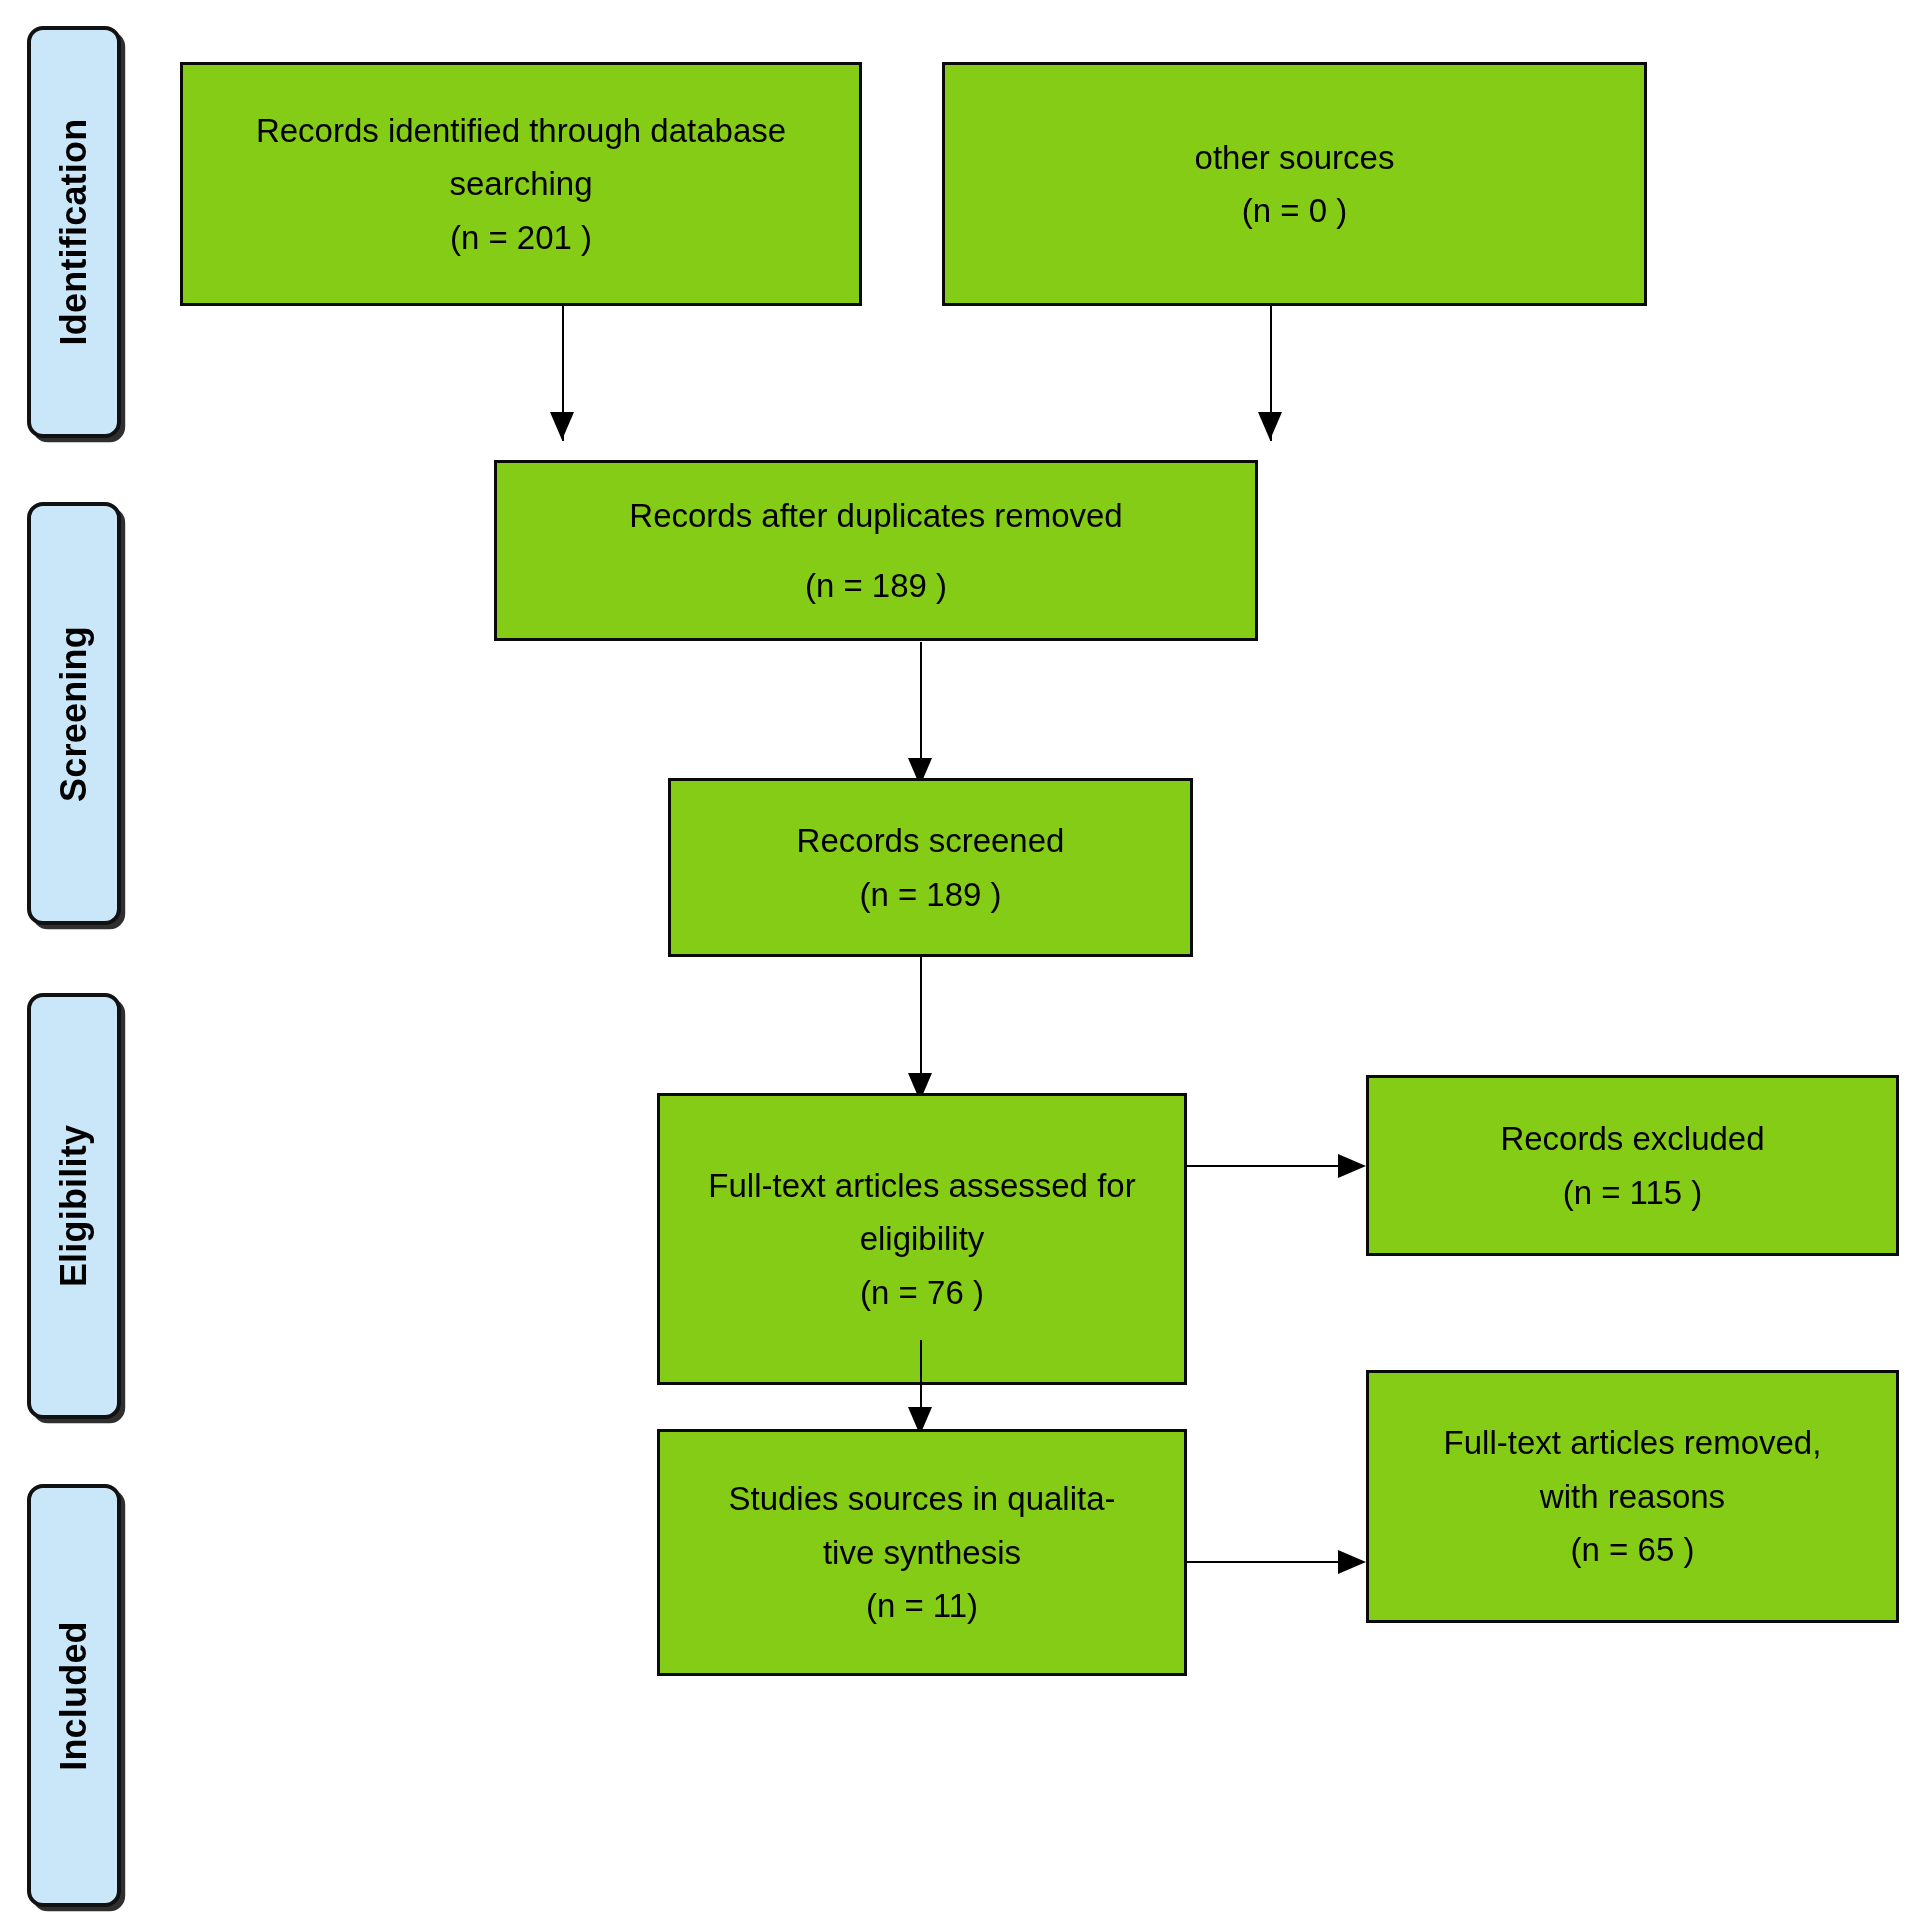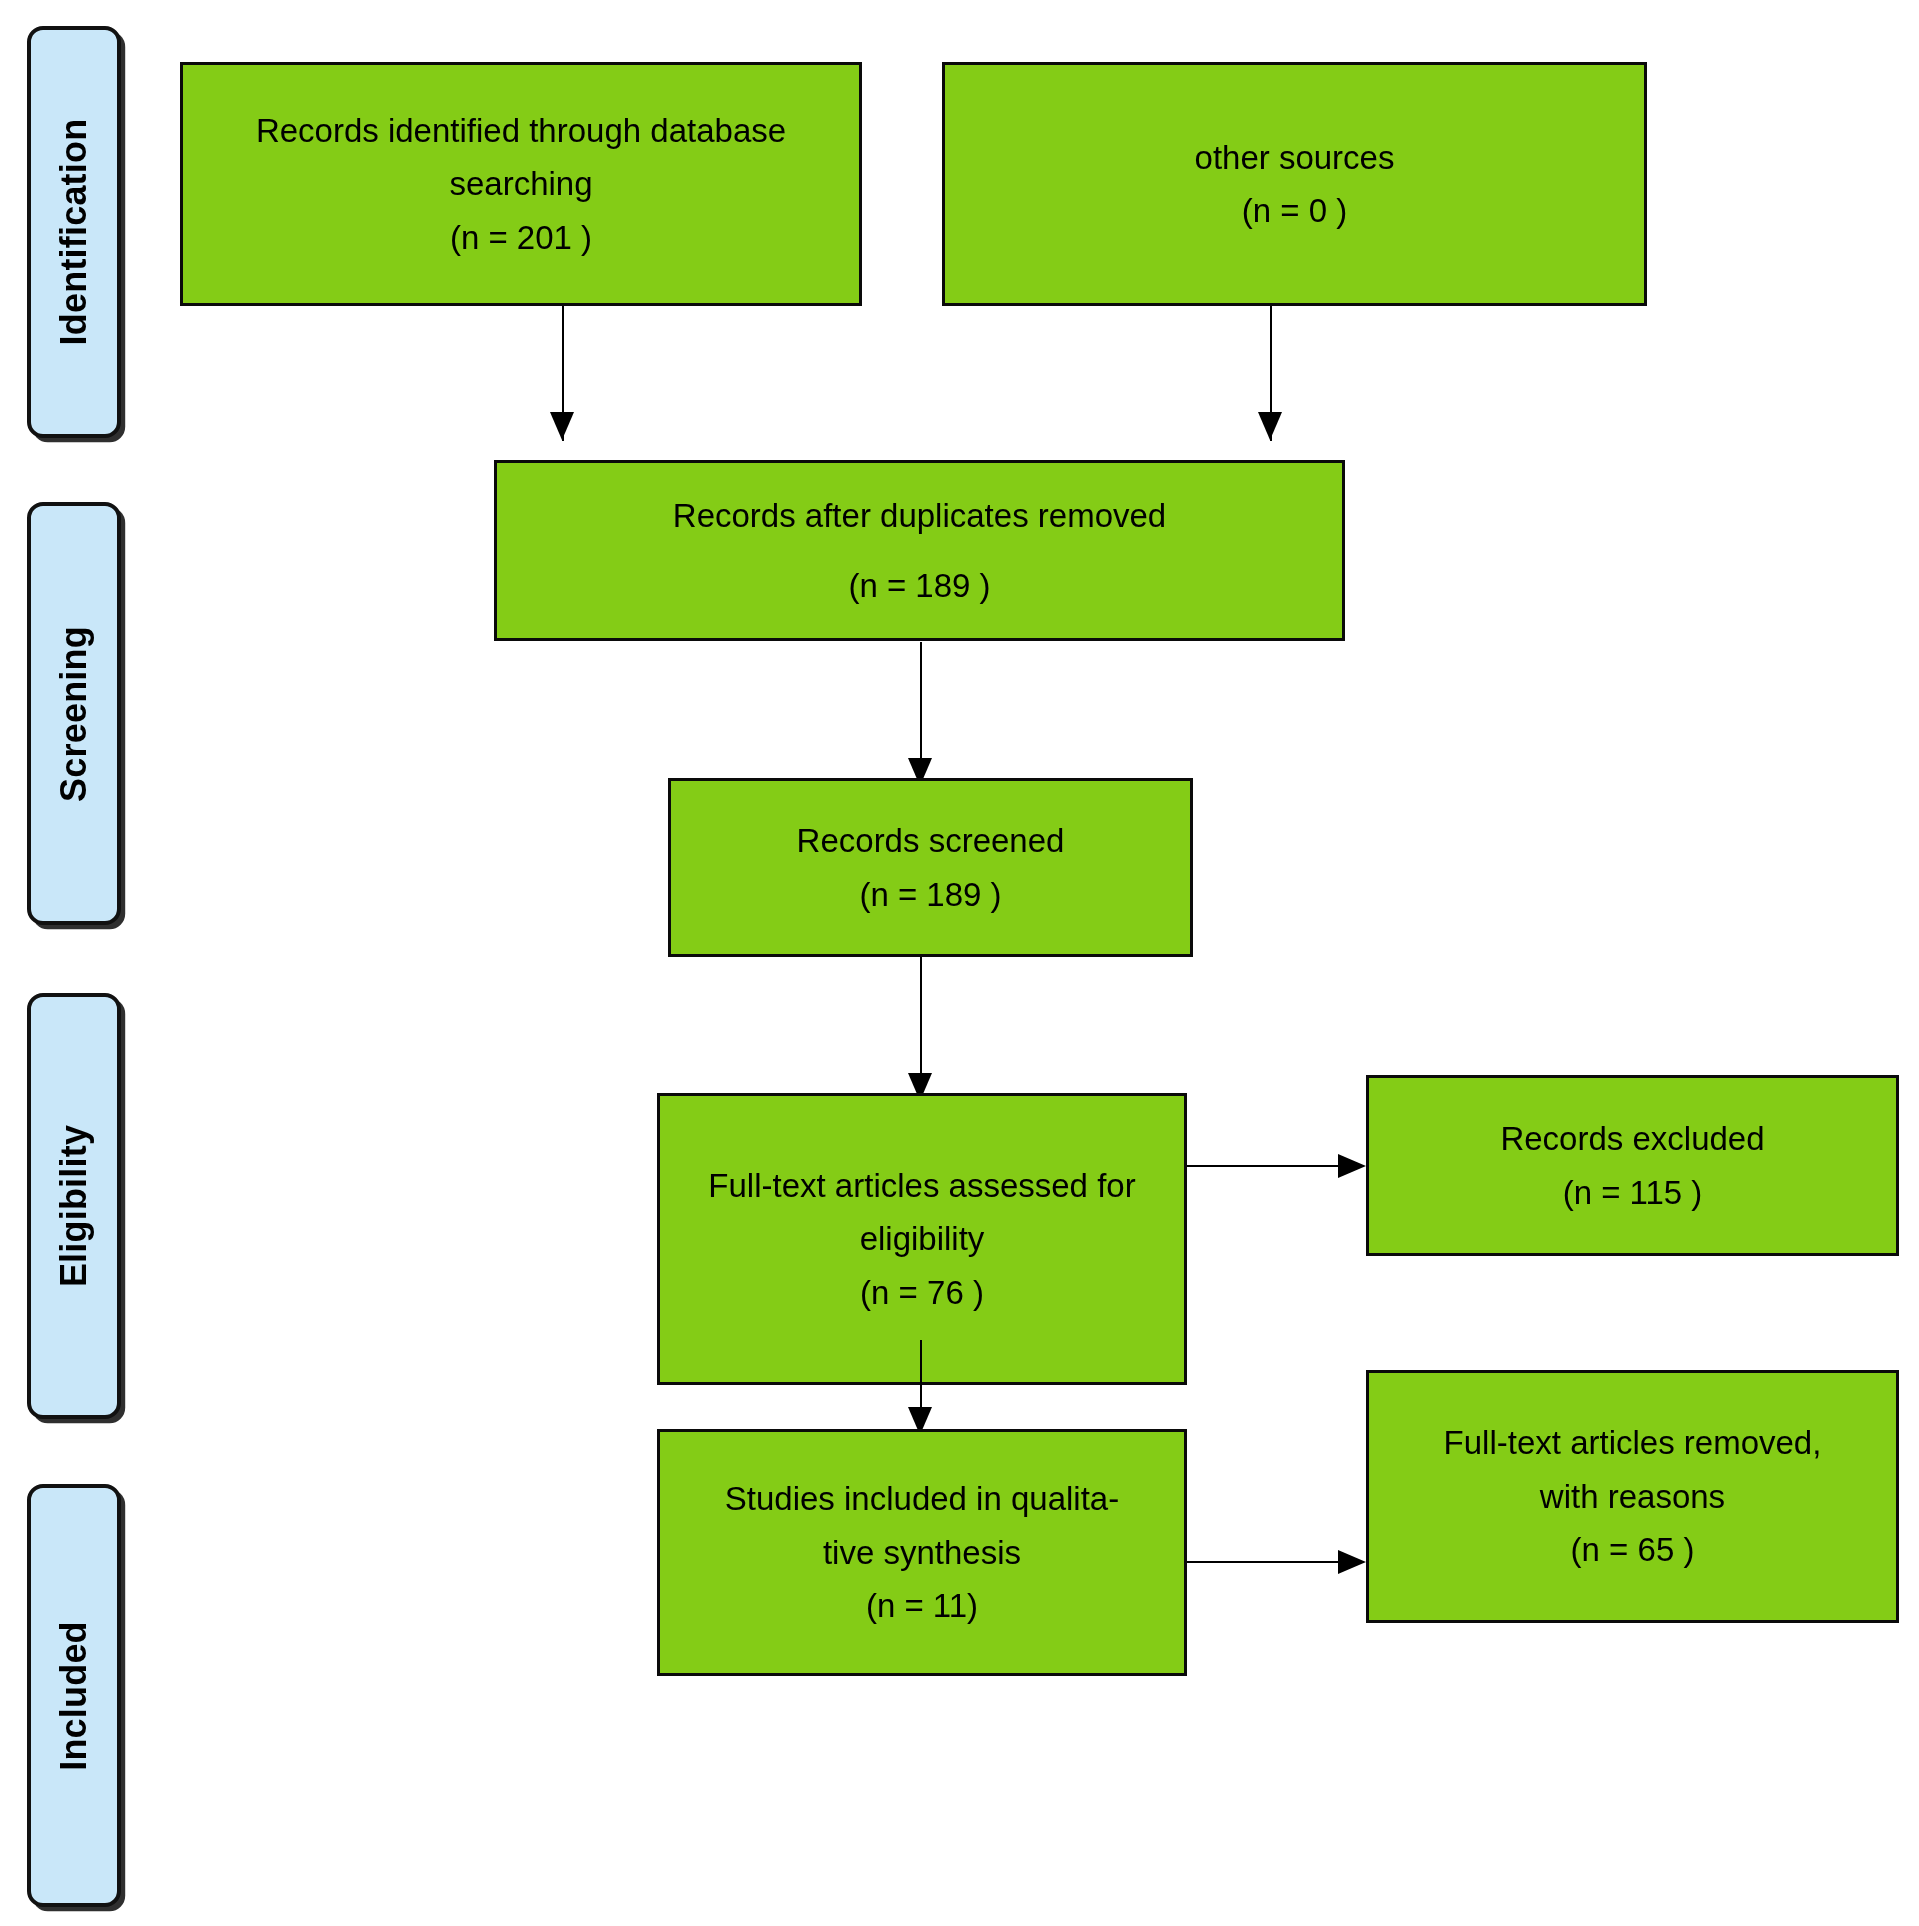--- a/index.html
+++ b/index.html
@@ -121,21 +121,21 @@
     <span class="line">other sources</span>
     <span class="line">(n = 0 )</span>
   </div>
 
   <div class="conn-v" style="left:562px; top:306px; height:135px;"></div>
   <div class="arrow-down" style="left:550px; top:412px;"></div>
 
   <div class="conn-v" style="left:1270px; top:306px; height:135px;"></div>
   <div class="arrow-down" style="left:1258px; top:412px;"></div>
 
-  <div class="flow-box" style="left:494px; top:460px; width:851px; height:181px;gap:16px;">
+  <div class="flow-box" style="left:494px; top:460px; width:764px; height:181px;gap:16px;">
     <span class="line">Records after duplicates removed</span>
     <span class="line">(n =    189 )</span>
   </div>
 
   <div class="conn-v" style="left:920px; top:642px; height:144px;"></div>
   <div class="arrow-down" style="left:908px; top:758px;"></div>
 
   <div class="flow-box" style="left:668px; top:778px; width:525px; height:179px;">
     <span class="line">Records screened</span>
     <span class="line">(n =    189 )</span>
@@ -155,21 +155,21 @@
     <span class="line">(n =    115 )</span>
   </div>
 
   <div class="conn-h" style="left:1187px; top:1165px; width:151px;"></div>
   <div class="arrow-right" style="left:1338px; top:1154px;"></div>
 
   <div class="conn-v" style="left:920px; top:1340px; height:95px;"></div>
   <div class="arrow-down" style="left:908px; top:1407px;"></div>
 
   <div class="flow-box" style="left:657px; top:1429px; width:530px; height:247px;">
-    <span class="line">Studies included in qualita-</span>
+    <span class="line">Studies sources in qualita-</span>
     <span class="line">tive synthesis</span>
     <span class="line">(n =    11)</span>
   </div>
 
   <div class="flow-box" style="left:1366px; top:1370px; width:533px; height:253px;">
     <span class="line">Full-text articles removed,</span>
     <span class="line">with reasons</span>
     <span class="line">(n =    65 )</span>
   </div>
 

